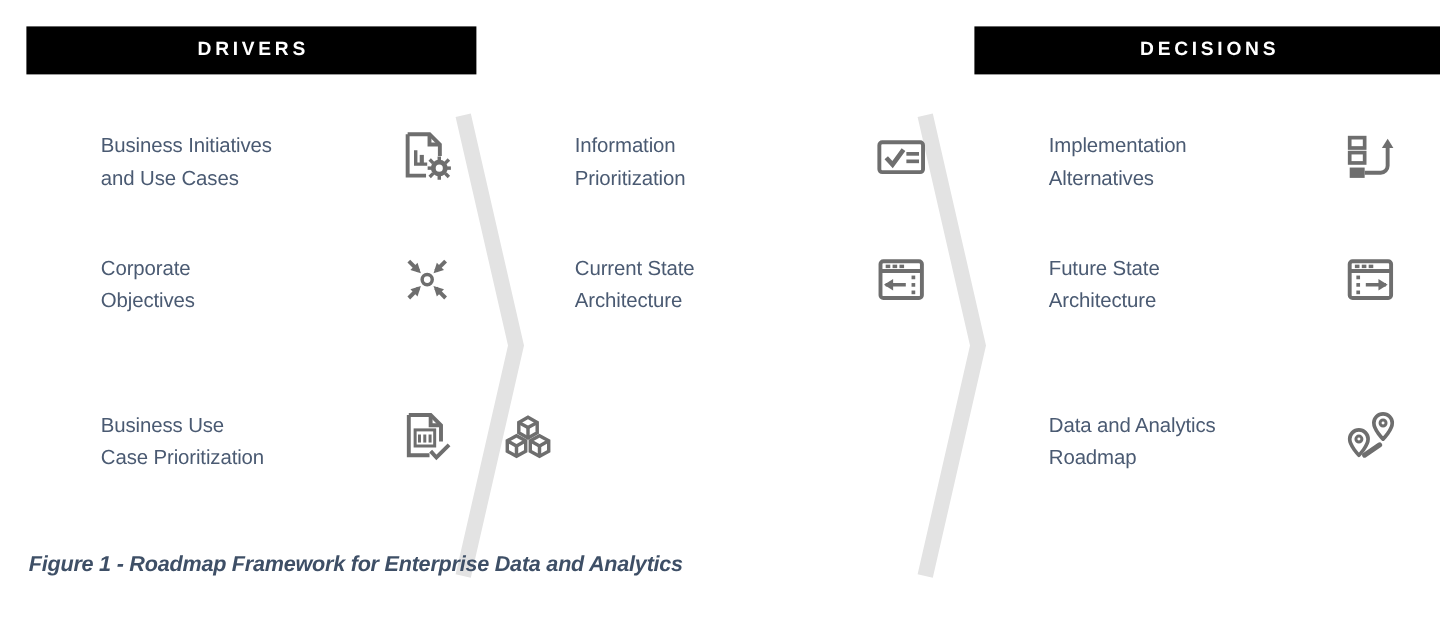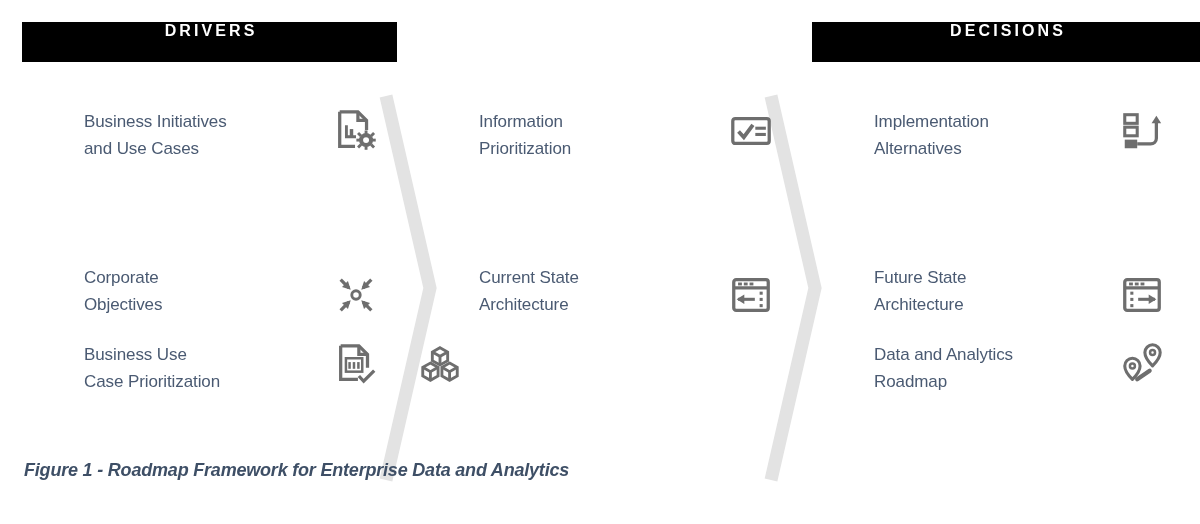--- a/index.html
+++ b/index.html
@@ -29,20 +29,21 @@
     left: 0;
     width: 1200px;
     height: 40px;
   }
   .header-bar {
     position: absolute;
     top: 0;
     height: 40px;
     background: #000000;
     display: flex;
+    align-items: center;
     justify-content: center;
   }
   .header-bar span {
     color: #ffffff;
     font-size: 16px;
     font-weight: bold;
     letter-spacing: 3.1px;
     text-indent: 3.1px;
     font-family: "Liberation Sans", sans-serif;
   }
@@ -75,21 +76,21 @@
   .item {
     position: absolute;
     left: 0;
     width: 375px;
     height: 86px;
     display: flex;
     align-items: flex-start;
     justify-content: space-between;
   }
   .item-r0 { top: 14px; }
-  .item-r1 { top: 140px; align-items: flex-end; }
+  .item-r1 { top: 116px; }
   .item-r2 { top: 247px; }
 
   .item-label {
     color: #4a5a72;
     font-size: 17px;
     line-height: 27px;
     font-family: "Liberation Sans", sans-serif;
     white-space: pre-line;
     padding-left: 62px;
     padding-top: 2px;

